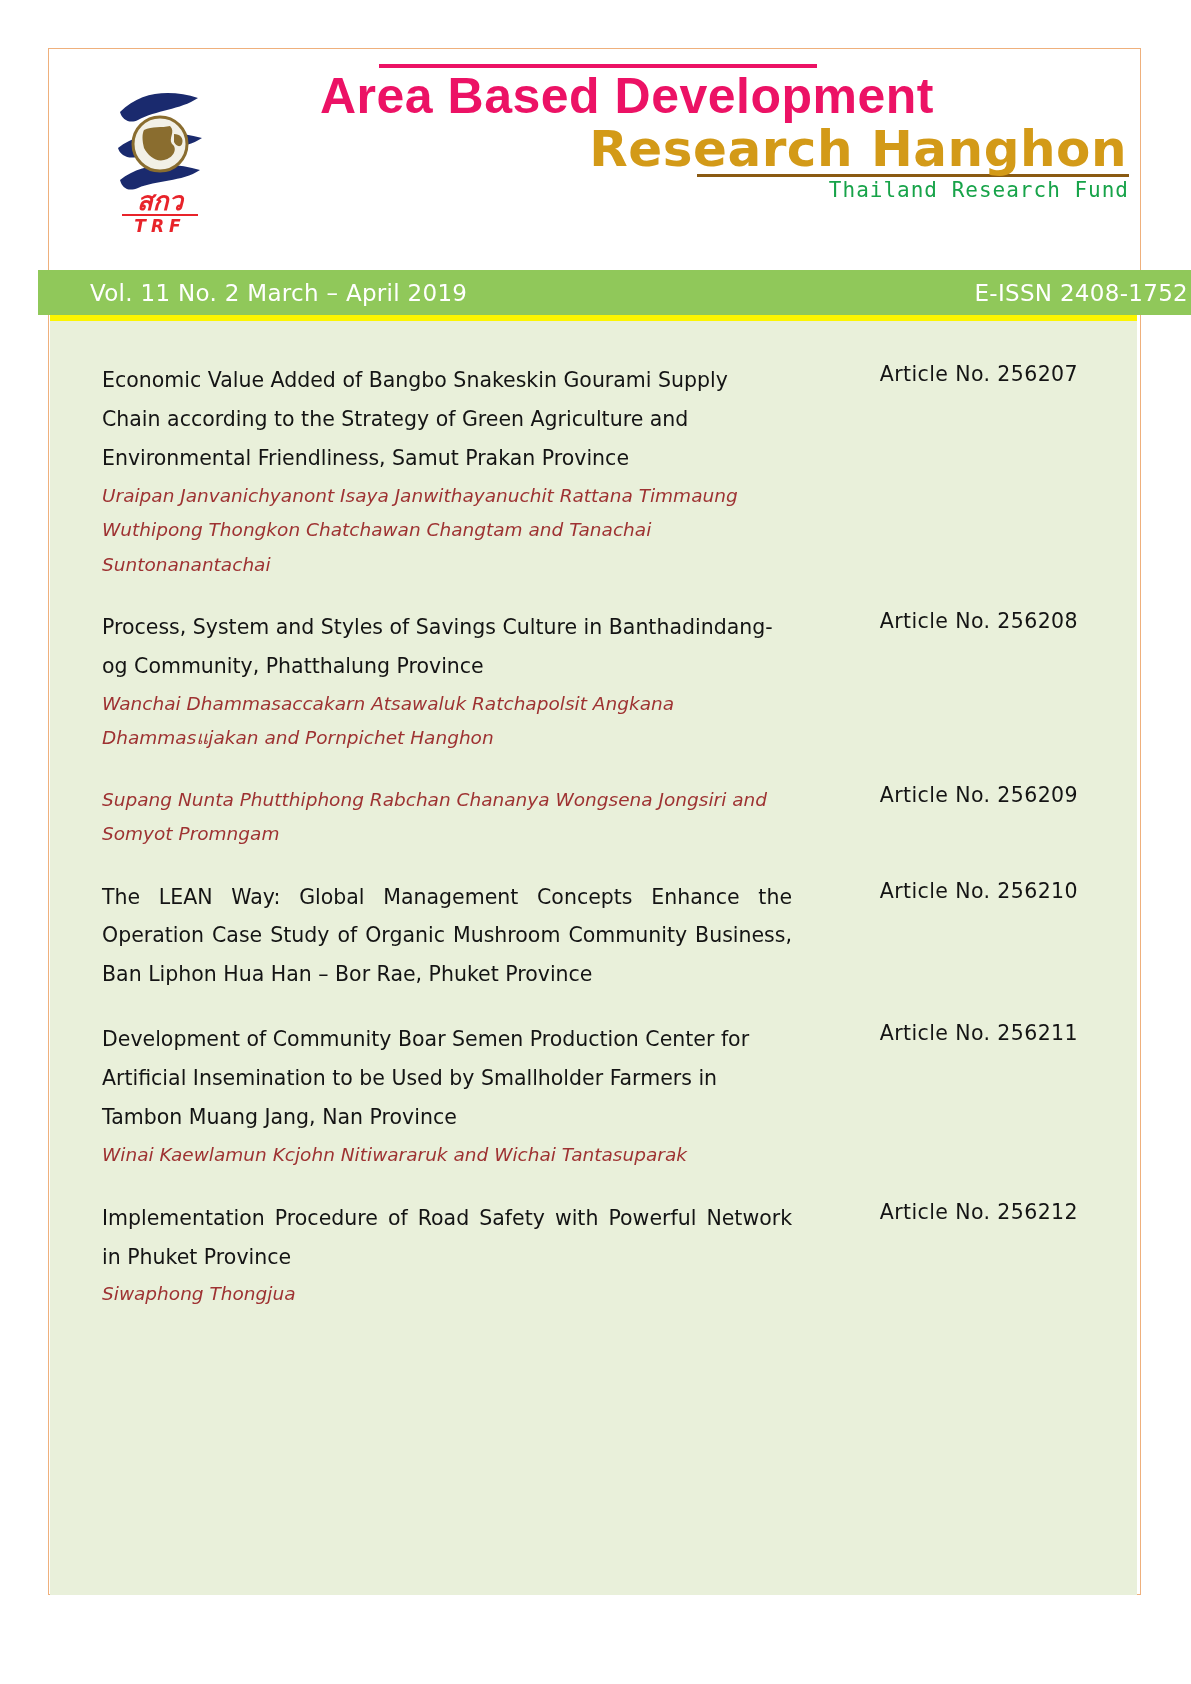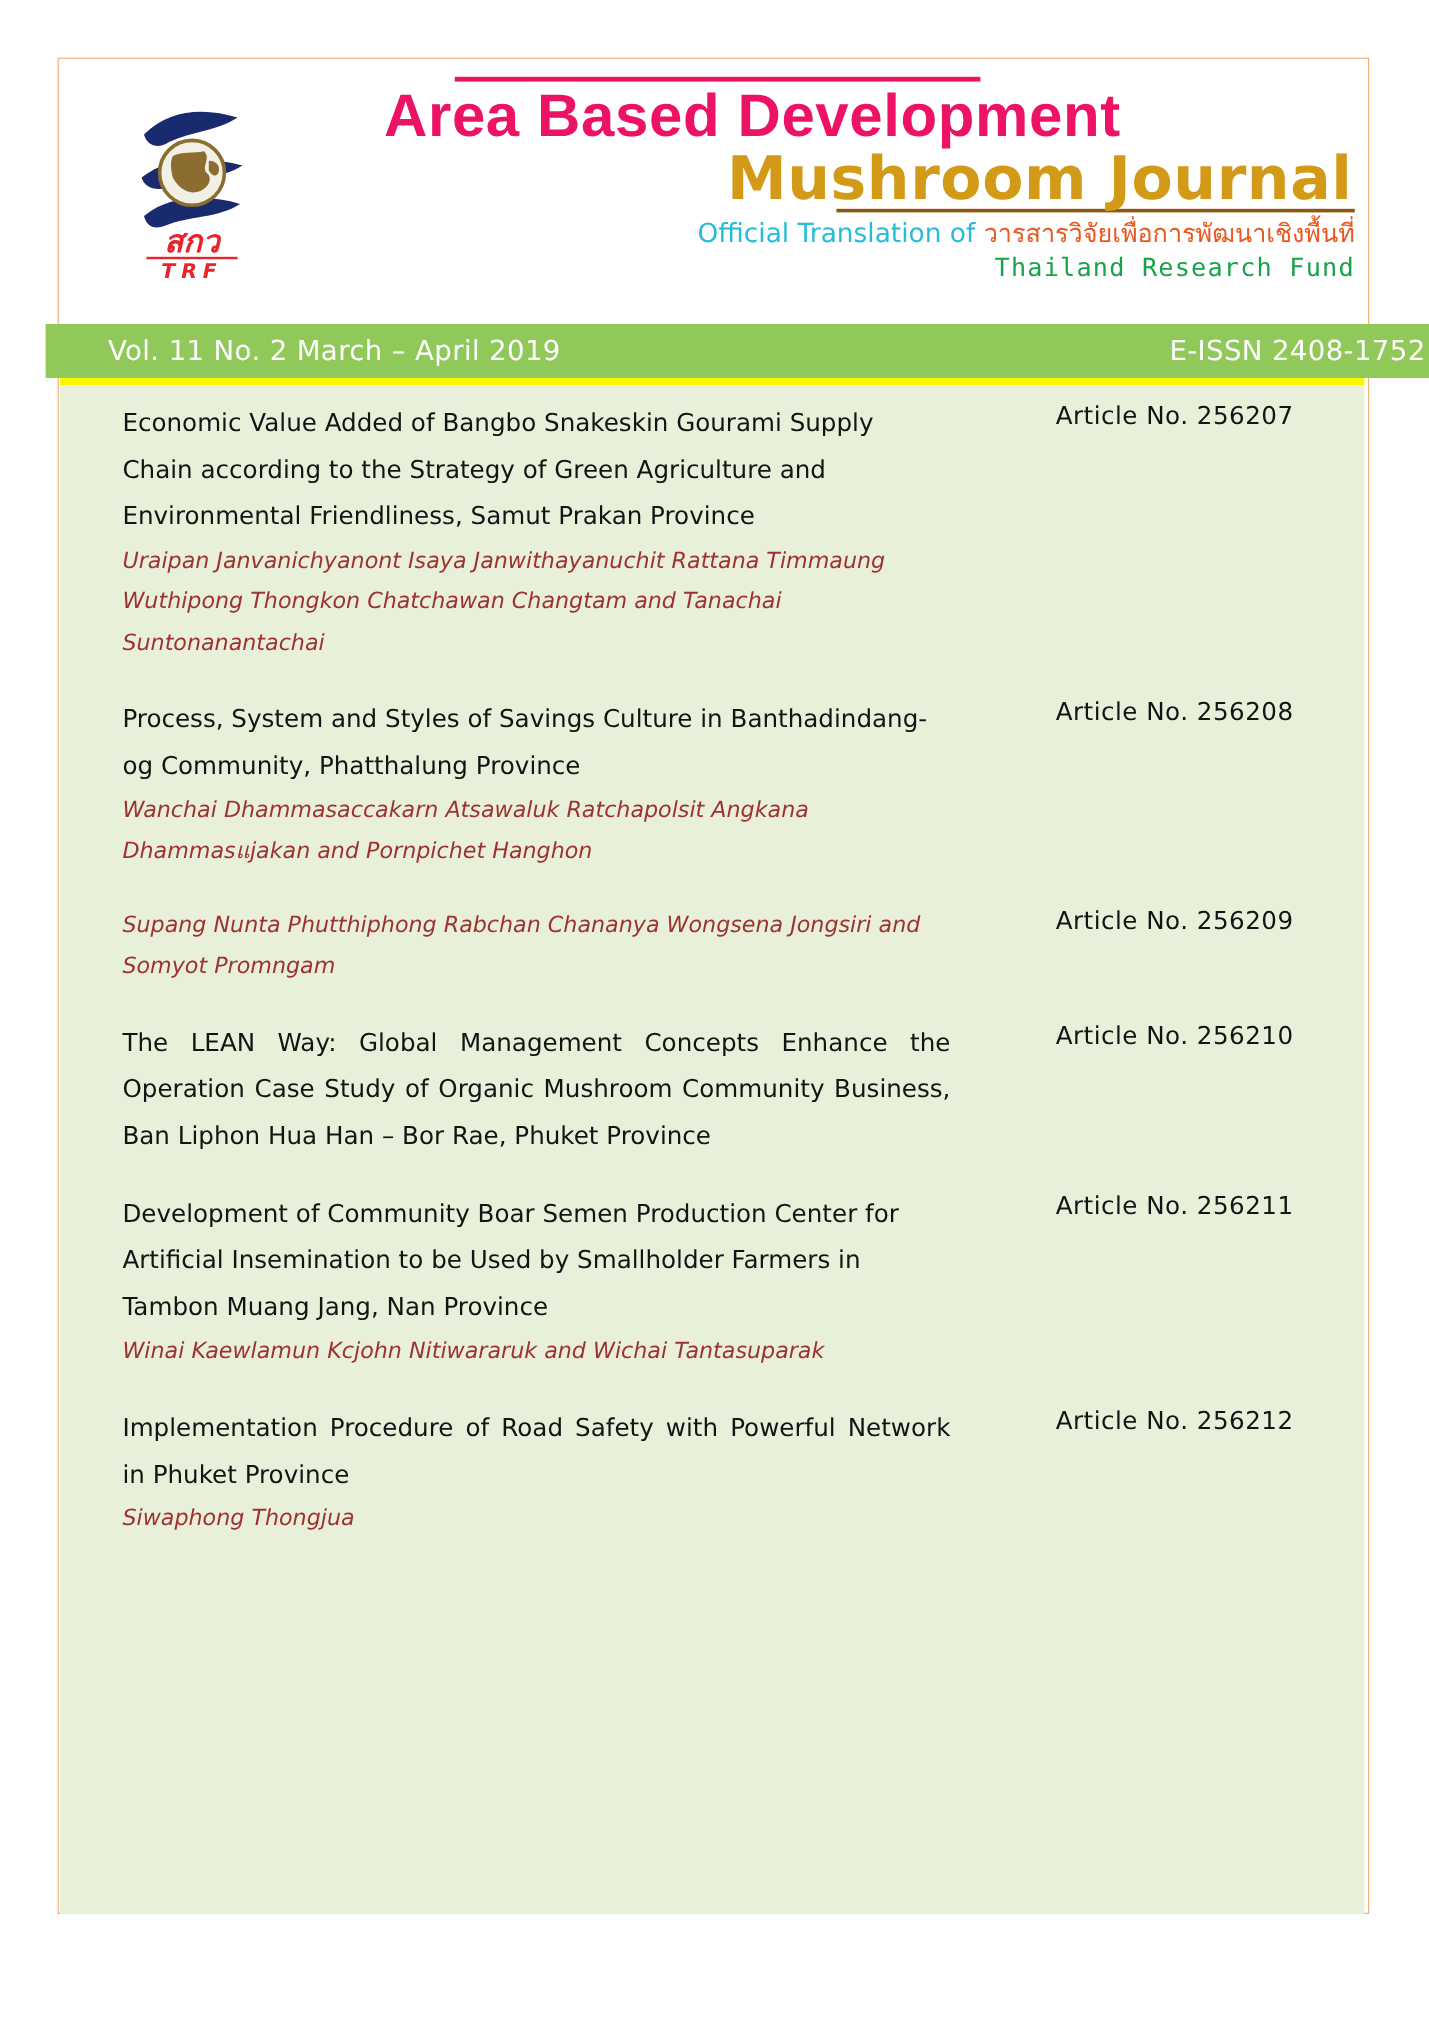--- a/index.html
+++ b/index.html
@@ -160,21 +160,21 @@
     top: 321px;
     width: 1087px;
     height: 1274px;
     background: #e9f0da;
     box-sizing: border-box;
   }
 
   .toc {
     position: absolute;
     left: 52px;
-    top: 12px;
+    top: 40px;
     width: 976px;
   }
 
   .entry {
     display: flex;
     align-items: flex-start;
     margin-bottom: 26px;
   }
   .entry-left {
     width: 690px;
@@ -229,26 +229,22 @@
       <path d="M74 58 C80 58, 84 62, 82 68 C80 72, 76 70, 74 66 Z" fill="#8a6d2f"></path>
       <text x="60" y="134" text-anchor="middle" font-family="DejaVu Sans, sans-serif" font-size="26" font-weight="bold" fill="#e8232a">สกว</text>
       <rect x="22" y="138" width="76" height="2" fill="#e8232a"></rect>
       <text x="60" y="156" text-anchor="middle" font-family="DejaVu Sans, sans-serif" font-size="17" font-weight="bold" fill="#e8232a" letter-spacing="5">TRF</text>
     </svg>
   </div>
 
   <div class="title-block">
     <div class="rule-top"></div>
     <div class="title-main">Area Based Development</div>
-    <div class="title-sub">Mushroom Journal</div>
+    <div class="title-sub">Research Hanghon</div>
     <div class="rule-gold"></div>
-    <div class="translation-line">
-      <span class="en">Official Translation of</span>
-      <span class="th">วารสารวิจัยเพื่อการพัฒนาเชิงพื้นที่</span>
-    </div>
     <div class="trf-line">Thailand Research Fund</div>
   </div>
 </div>
 
 <div class="vol-banner">
   <span class="vol-text">Vol. 11 No. 2 March – April 2019</span>
   <span class="issn-text">E-ISSN 2408-1752</span>
 </div>
 <div class="yellow-rule"></div>
 

